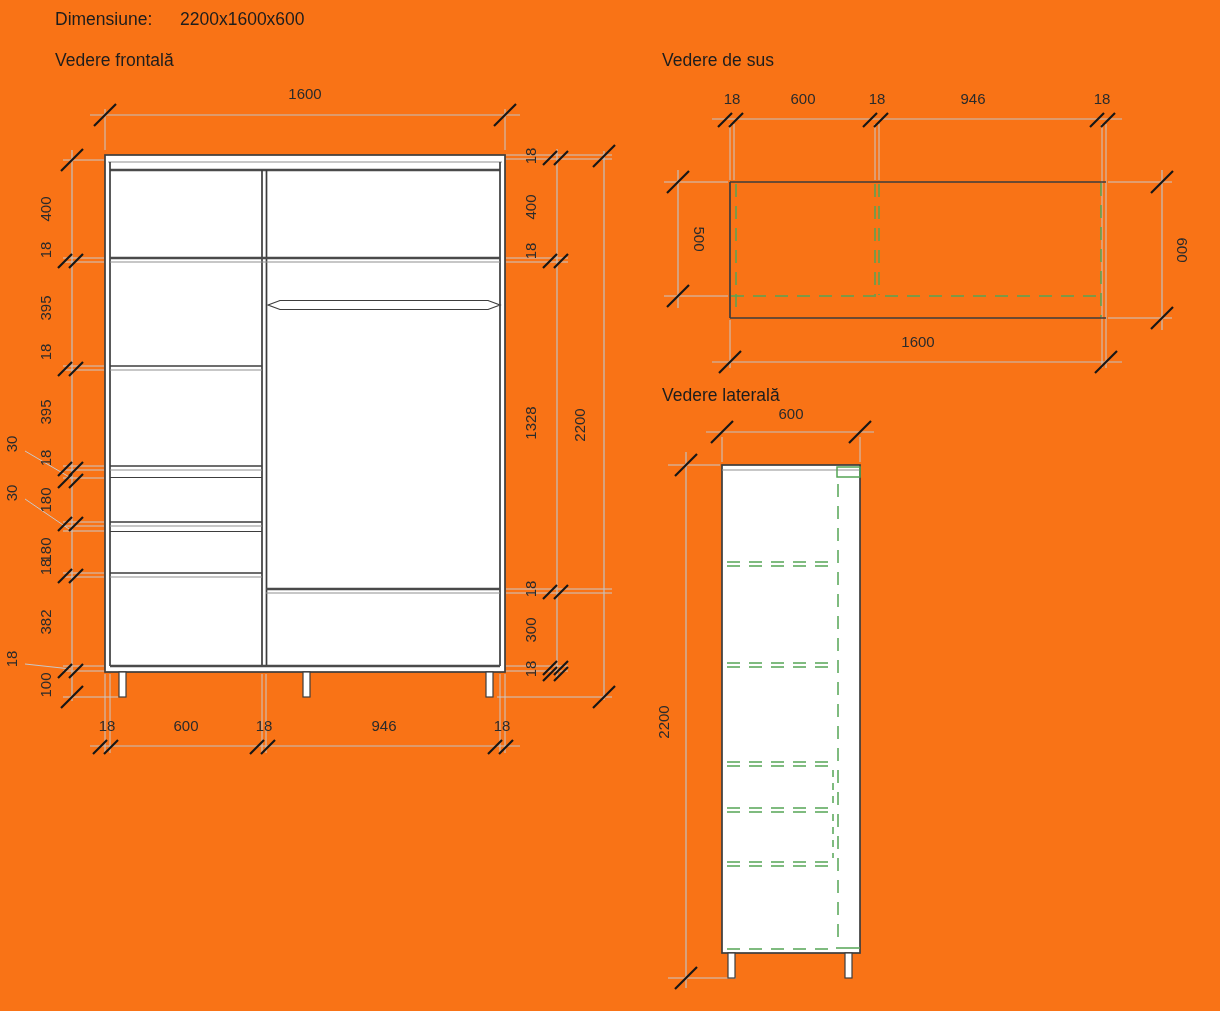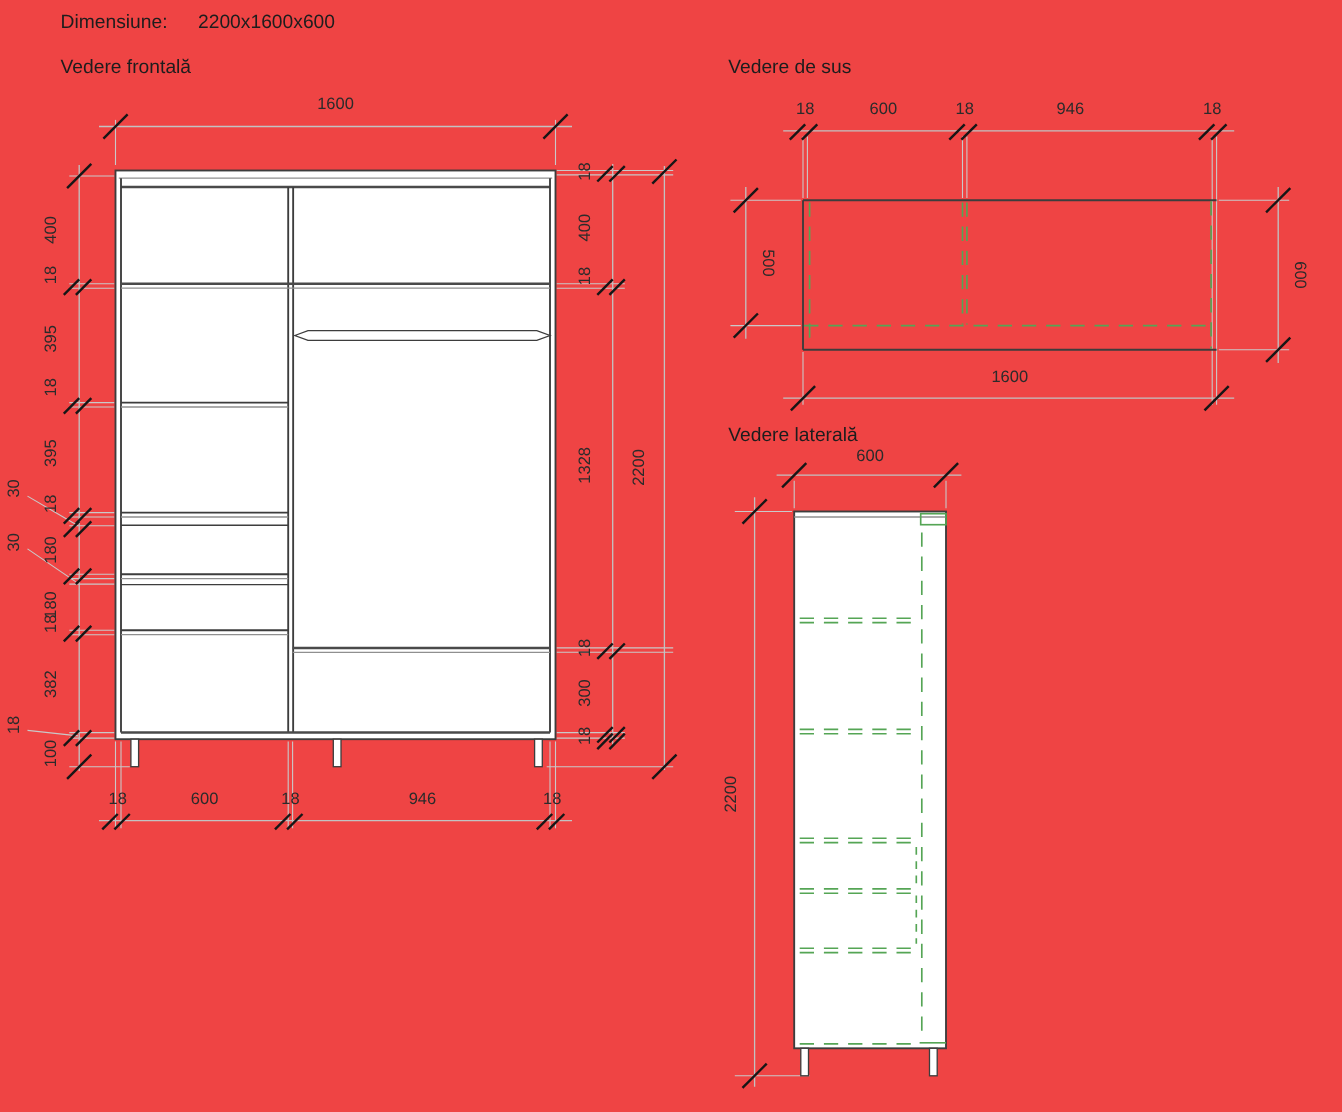--- a/index.html
+++ b/index.html
@@ -1,16 +1,16 @@
 <!DOCTYPE html>
 <html><head>
 <meta charset="utf-8">
 <style>
   html,body{margin:0;padding:0;background:#fff}
-  .canvas{position:relative;width:1220px;height:1011px;background:#ef4444;overflow:hidden}
+  .canvas{position:relative;width:1220px;height:1011px;background:#f97316;overflow:hidden}
   svg{display:block}
   .s{stroke:#3d3d3d;stroke-width:1.7;fill:none}
   .sb{stroke:#4a4a4a;stroke-width:2.3;fill:none}
   .s2{stroke:#8f8f8f;stroke-width:1.2;fill:none}
   .thin{stroke:#3d3d3d;stroke-width:1.2;fill:none}
   .e{stroke:#c9c9c9;stroke-width:1;fill:none}
   .d{stroke:#c2c2c2;stroke-width:1.2;fill:none}
   .t{stroke:#161616;stroke-width:2.2;fill:none}
   .g{stroke:#55a555;stroke-width:1.5;fill:none}
   .gd{stroke:#55a555;stroke-width:1.5;fill:none;stroke-dasharray:13 9}

